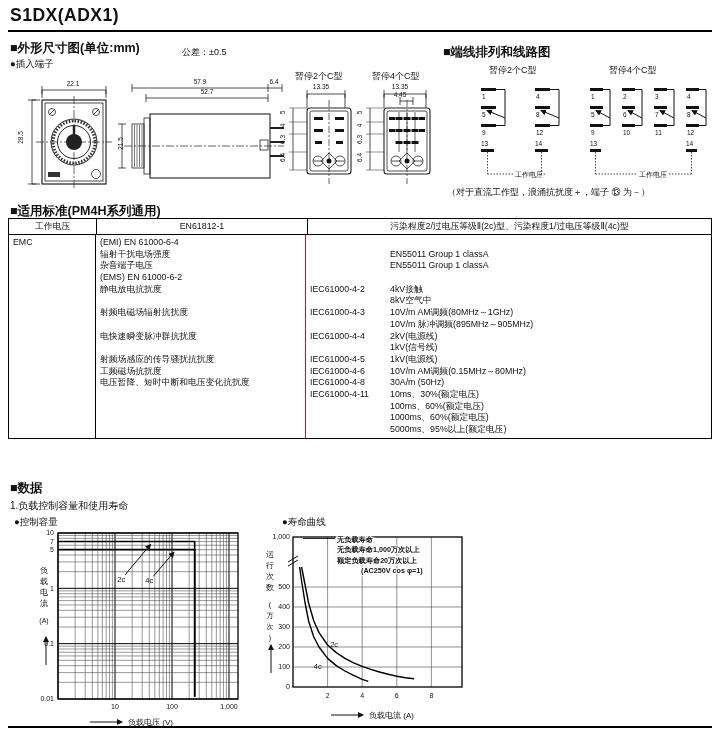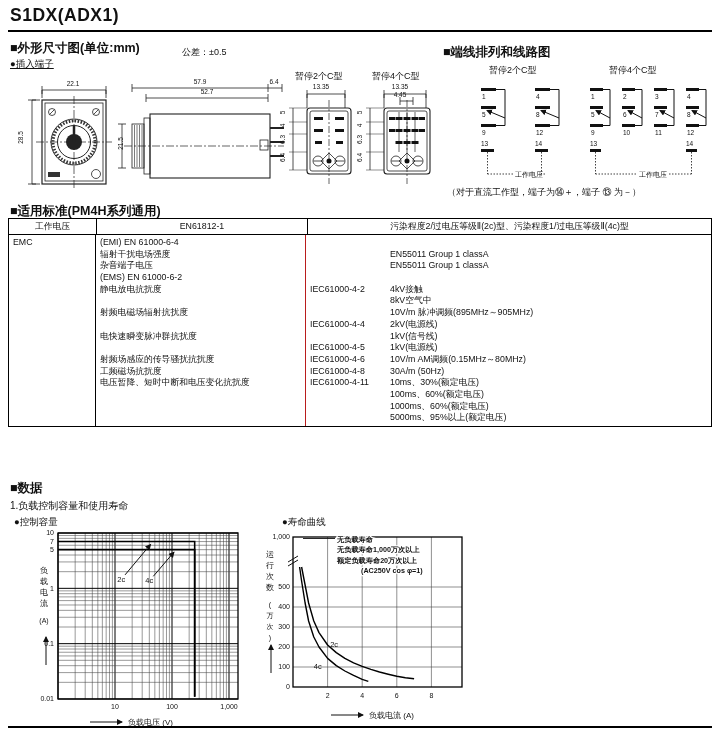--- a/index.html
+++ b/index.html
@@ -30,21 +30,21 @@
   svg text{font-family:"Liberation Sans","DejaVu Sans",sans-serif;}
 </style>
 </head>
 <body>
 
 <div class="page-title">S1DX(ADX1)</div>
 <div class="rule" style="left:8px;top:30px;width:704px;height:2px;"></div>
 
 <div class="sec-title" style="left:10px;top:40px;">■外形尺寸图(单位:mm)</div>
 <div class="sub9" style="left:182px;top:46px;">公差：±0.5</div>
-<div class="sub95" style="left:10px;top:58px;text-decoration:underline;">●插入端子</div>
+<div class="sub95" style="left:10px;top:58px;">●插入端子</div>
 
 <div class="sub9" style="left:295px;top:70px;">暂停2个C型</div>
 <div class="sub9" style="left:372px;top:70px;">暂停4个C型</div>
 
 <div class="draw" style="left:12px;top:84px;width:102px;height:112px;">
   <svg width="102" height="112" viewBox="0 0 102 112">
     <g stroke="#222" stroke-width="0.8" fill="none">
       <line x1="30" y1="6" x2="94" y2="6"></line>
         <line x1="30" y1="2" x2="30" y2="10"></line>
         <line x1="94" y1="2" x2="94" y2="10"></line>
@@ -291,21 +291,21 @@
       <rect x="4" y="65" width="11" height="3" fill="#111"></rect>
       <line x1="9.5" y1="68" x2="9.5" y2="90" stroke="#111" stroke-width="0.8" stroke-dasharray="1.5 1.5"></line>
       <text x="100" y="62" font-size="6.5" text-anchor="start" fill="#111">14</text>
       <rect x="100" y="65" width="11" height="3" fill="#111"></rect>
       <line x1="105.5" y1="68" x2="105.5" y2="90" stroke="#111" stroke-width="0.8" stroke-dasharray="1.5 1.5"></line>
       <text x="67" y="93" font-size="7" text-anchor="middle" fill="#111">工作电压</text>
       <line x1="9.5" y1="90" x2="51" y2="90" stroke="#111" stroke-width="0.8" stroke-dasharray="1.5 1.5"></line>
       <line x1="83" y1="90" x2="105.5" y2="90" stroke="#111" stroke-width="0.8" stroke-dasharray="1.5 1.5"></line>
     </svg>
 </div>
-<div class="sub9" style="left:447px;top:186px;">（对于直流工作型，端子为⑭＋，端子 ⑬ 为－）</div>
+<div class="sub9" style="left:447px;top:186px;">（对于直流工作型，浪涌抗扰度＋，端子 ⑬ 为－）</div>
 
 <div class="sec-title" style="left:10px;top:203px;">■适用标准(PM4H系列通用)</div>
 <div id="std-table">
   <div class="std-head">
     <div class="sh1">工作电压</div>
     <div class="sh2">EN61812-1</div>
     <div class="sh3">污染程度2/过电压等级Ⅱ(2c)型、污染程度1/过电压等级Ⅱ(4c)型</div>
   </div>
   <div class="std-body">
     <div class="sb1">EMC</div>
@@ -327,20 +327,21 @@
         <div class="tline">&nbsp;</div>
         <div class="tline">&nbsp;</div>
       </div>
     <div class="sb3" id="std-col3">
         <div class="tline"><span class="code">&nbsp;</span><span></span></div>
         <div class="tline"><span class="code">&nbsp;</span><span>EN55011 Group 1 classA</span></div>
         <div class="tline"><span class="code">&nbsp;</span><span>EN55011 Group 1 classA</span></div>
         <div class="tline"><span class="code">&nbsp;</span><span></span></div>
         <div class="tline"><span class="code">IEC61000-4-2</span><span>4kV接触</span></div>
         <div class="tline"><span class="code">&nbsp;</span><span>8kV空气中</span></div>
+        <div class="tline"><span class="code">IEC61000-4-3</span><span>10V/m AM调频(80MHz～1GHz)</span></div>
         <div class="tline"><span class="code">&nbsp;</span><span>10V/m 脉冲调频(895MHz～905MHz)</span></div>
         <div class="tline"><span class="code">IEC61000-4-4</span><span>2kV(电源线)</span></div>
         <div class="tline"><span class="code">&nbsp;</span><span>1kV(信号线)</span></div>
         <div class="tline"><span class="code">IEC61000-4-5</span><span>1kV(电源线)</span></div>
         <div class="tline"><span class="code">IEC61000-4-6</span><span>10V/m AM调频(0.15MHz～80MHz)</span></div>
         <div class="tline"><span class="code">IEC61000-4-8</span><span>30A/m (50Hz)</span></div>
         <div class="tline"><span class="code">IEC61000-4-11</span><span>10ms、30%(额定电压)</span></div>
         <div class="tline"><span class="code">&nbsp;</span><span>100ms、60%(额定电压)</span></div>
         <div class="tline"><span class="code">&nbsp;</span><span>1000ms、60%(额定电压)</span></div>
         <div class="tline"><span class="code">&nbsp;</span><span>5000ms、95%以上(额定电压)</span></div>

